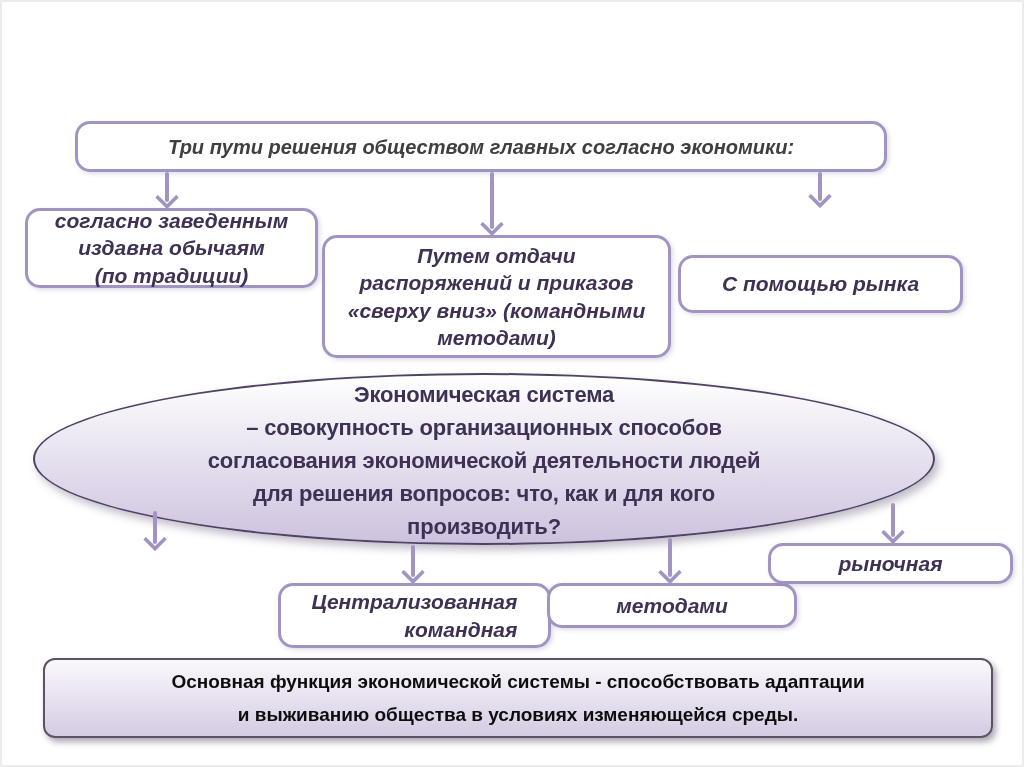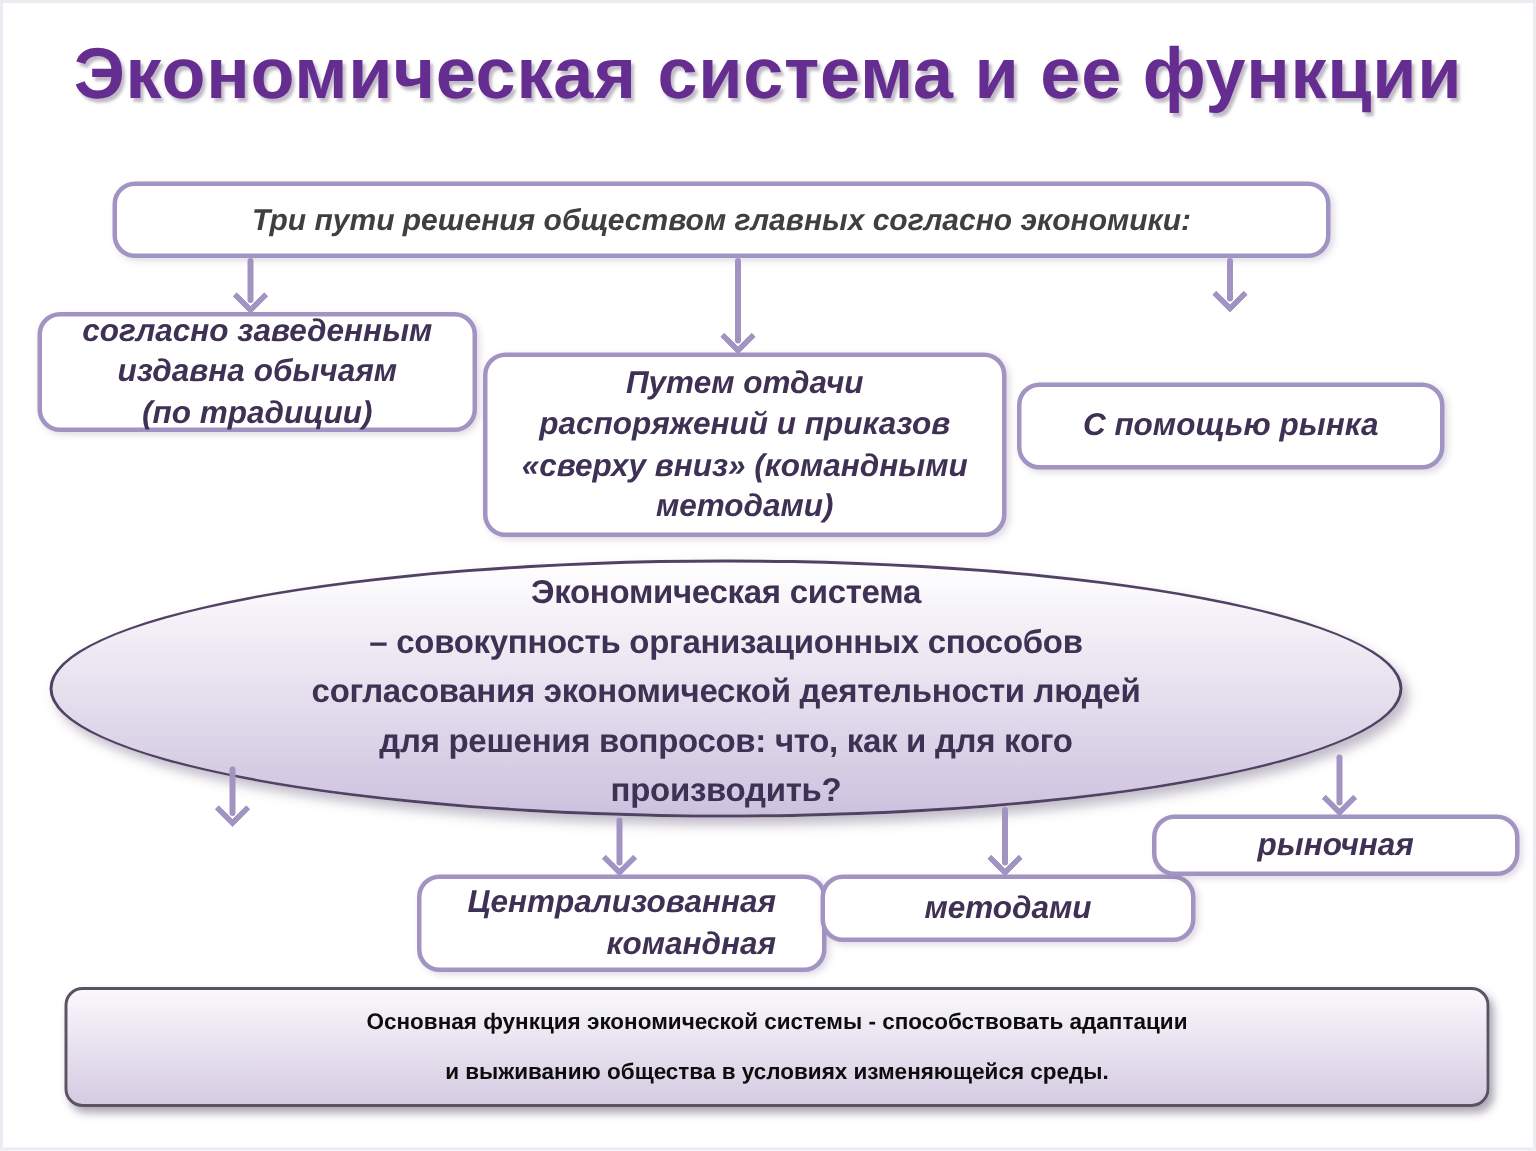--- a/index.html
+++ b/index.html
@@ -84,21 +84,21 @@
     width: 950px; height: 80px;
     box-sizing: border-box;
     border: 2px solid var(--footer-border, #5b5263);
     border-radius: 12px;
     background: linear-gradient(180deg, var(--footer-fill-top, #faf8fc), var(--footer-fill-bottom, #d5cbe2));
     display: flex;
     align-items: center;
     justify-content: center;
     text-align: center;
     font-weight: bold;
-    font-size: 15px;
+    font-size: 19px;
     line-height: 33px;
     color: var(--footer-text, #0d0d0d);
     box-shadow: 3px 4px 6px rgba(70,60,90,0.45);
     z-index: 1;
   }
 
   .arrow {
     position: absolute;
     width: 4px;
     background: var(--arrow, #a294c2);
@@ -121,21 +121,20 @@
   .a4 { left: 153px; top: 511px; height: 33px; }
   .a5 { left: 411px; top: 545px; height: 32px; }
   .a6 { left: 668px; top: 538px; height: 39px; }
   .a7 { left: 891px; top: 503px; height: 34px; }
 </style>
 </head>
 <body>
 
 <div class="slide">
 
-  <div class="title">Экономическая система и ее функции</div>
 
   <div class="rbox top-box">
     <span class="pre">Три пути решения обществом главных согласно экономики:</span>
   </div>
 
   <div class="arrow a1"></div>
   <div class="arrow a2"></div>
   <div class="arrow a3"></div>
 
   <div class="rbox m1">

